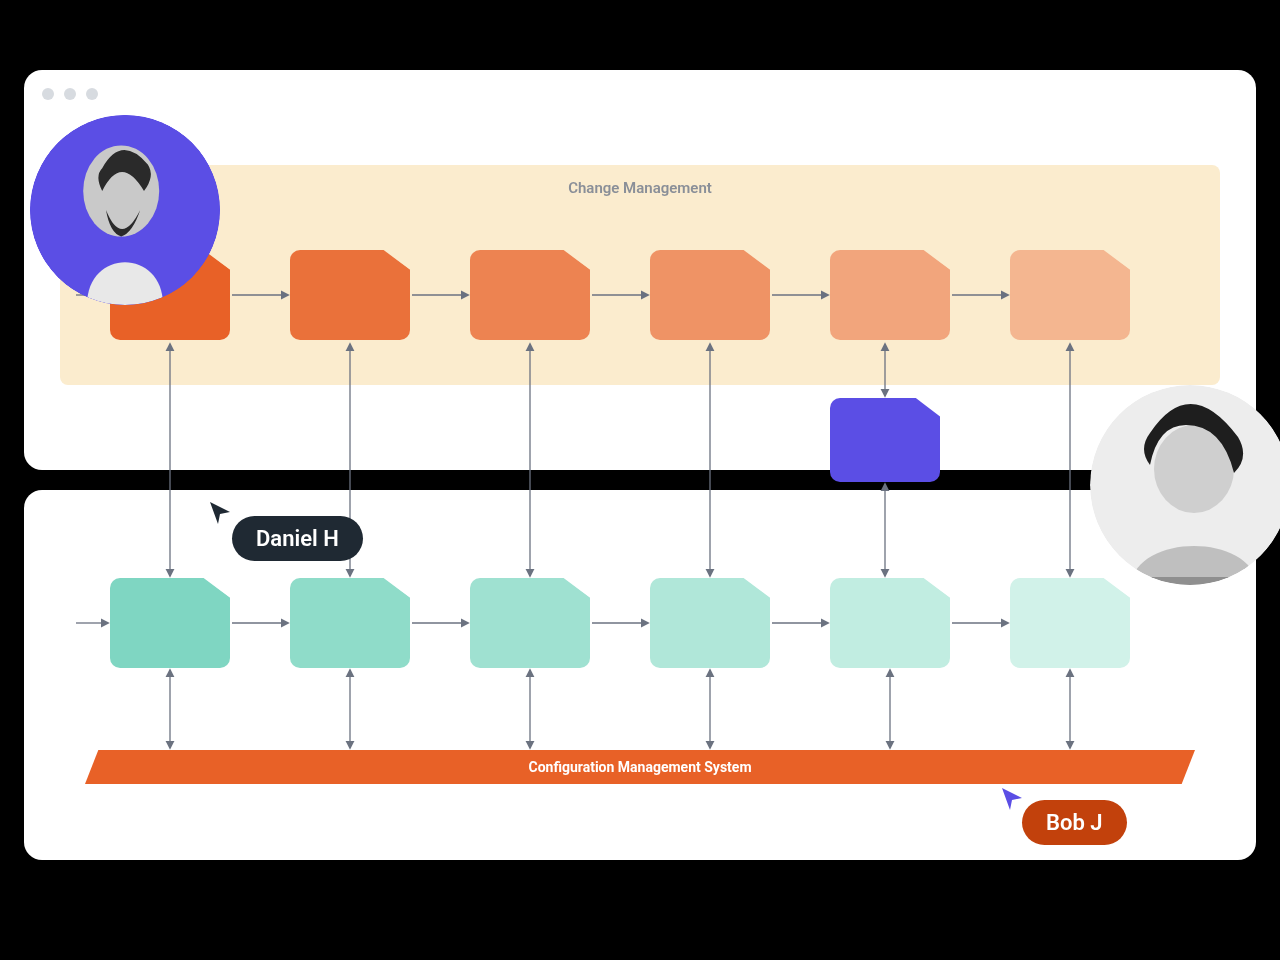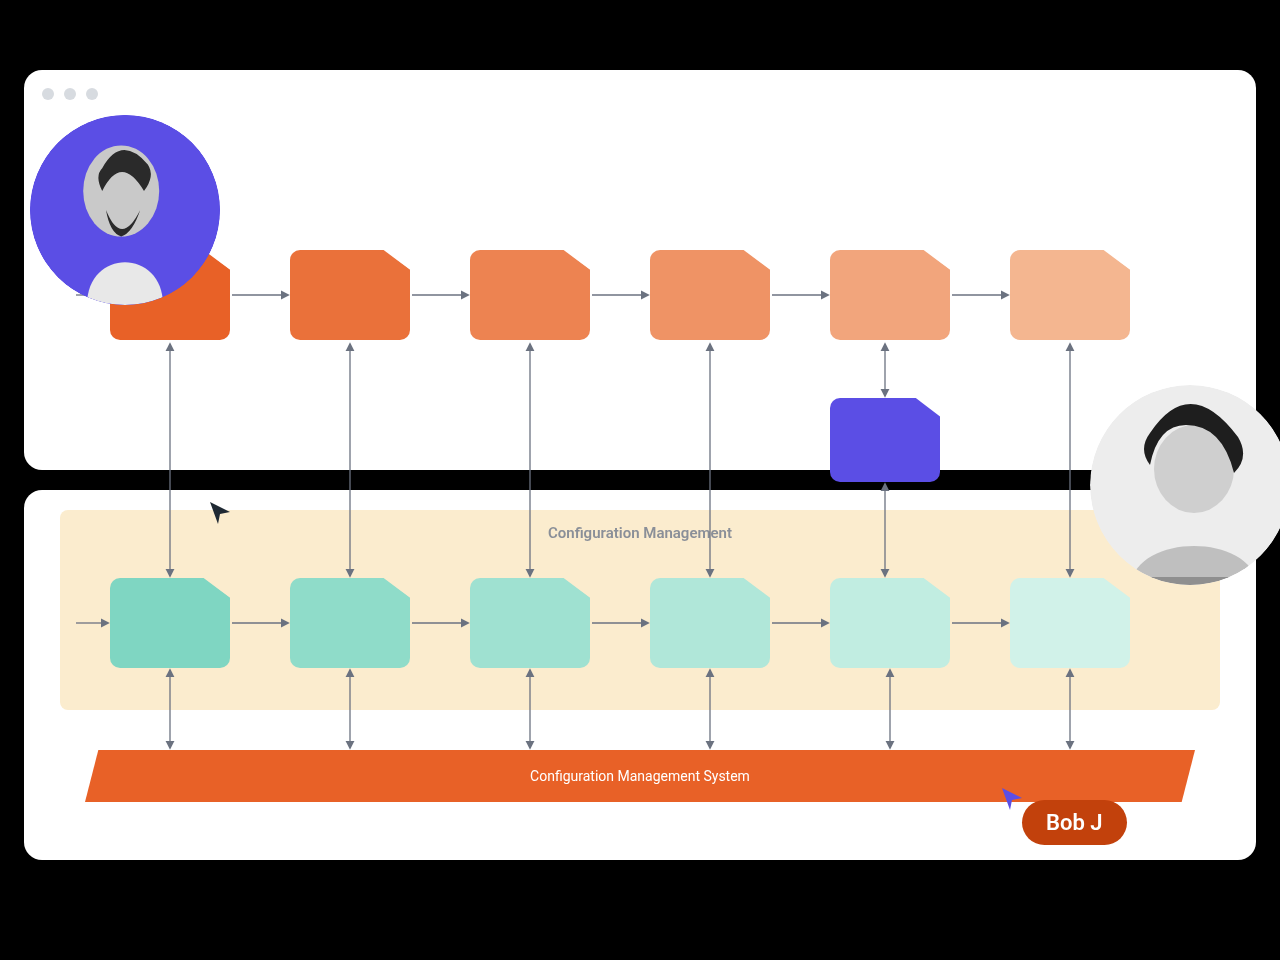--- a/index.html
+++ b/index.html
@@ -26,21 +26,21 @@
   .node.tab{clip-path:polygon(0 0,78% 0,100% 22%,100% 100%,0 100%)}
 
   
   .o1{background:#e86127}.o2{background:#ea713a}.o3{background:#ed8351}.o4{background:#ef9365}.o5{background:#f2a57c}.o6{background:#f4b690}
   
   .t1{background:#7fd6c2}.t2{background:#8fdcc9}.t3{background:#9fe1d1}.t4{background:#b0e7d9}.t5{background:#c1ede1}.t6{background:#d1f2e9}
   
   .violet{background:#5b4ee5}
 
   
-  .sysbar{position:absolute;left:85px;right:85px;top:750px;height:52px;background:#e86127;color:#fff;font-weight:400;font-size:14px;display:flex;align-items:center;justify-content:center;clip-path:polygon(1.2% 0,100% 0,98.8% 100%,0 100%)}
+  .sysbar{position:absolute;left:85px;right:85px;top:750px;height:34px;background:#e86127;color:#fff;font-weight:700;font-size:14px;display:flex;align-items:center;justify-content:center;clip-path:polygon(1.2% 0,100% 0,98.8% 100%,0 100%)}
 
   
   svg.overlay{position:absolute;left:0;top:0;width:1280px;height:960px;pointer-events:none}
   .arrow{stroke:#6b7280;stroke-width:1.3;fill:none;marker-end:url(#ah);marker-start:url(#ah2)}
   .arrowR{stroke:#6b7280;stroke-width:1.3;fill:none;marker-end:url(#ah)}
 
   
   .tag{position:absolute;border-radius:999px;padding:10px 24px;font-weight:600;font-size:22px;white-space:nowrap;display:flex;align-items:center}
   .tag.dark{background:#1f2933;color:#fff}
   .tag.blue{background:#c2410c;color:#fff}
@@ -62,24 +62,24 @@
 
   <div class="card top">
     <div class="dots">
       <div class="dot"></div>
       <div class="dot"></div>
       <div class="dot"></div>
     </div>
   </div>
   <div class="card bot"></div>
 
+  <div class="band change">
+    <div class="title">Change Management</div>
+  </div>
 
-  <div class="band config">
-    <div class="title">Configuration Management</div>
-  </div>
 
   <div class="sysbar">
     <span>Configuration Management System</span>
   </div>
 
   <div class="node tab o1" style="left:110px;top:250px"></div>
   <div class="node tab o2" style="left:290px;top:250px"></div>
   <div class="node tab o3" style="left:470px;top:250px"></div>
   <div class="node tab o4" style="left:650px;top:250px"></div>
   <div class="node tab o5" style="left:830px;top:250px"></div>
@@ -169,20 +169,23 @@
         <path d="M30 24 Q50 -6 74 26 Q80 36 72 44 Q66 20 48 20 Q34 20 30 40 Q24 32 30 24" fill="#1e1e1e"></path>
       </g>
     </svg>
   </div>
 
   <div class="cursor" style="left:208px;top:500px">
     <svg width="26" height="26">
         <path d="M2 2 L22 12 L12 14 L10 24 Z" fill="#1f2933"></path>
       </svg>
   </div>
+  <div class="tag dark" style="left:232px;top:516px">
+    <span>Daniel H</span>
+  </div>
 
   <div class="cursor" style="left:1000px;top:786px">
     <svg width="26" height="26">
         <path d="M2 2 L22 12 L12 14 L10 24 Z" fill="#5b4ee5"></path>
       </svg>
   </div>
   <div class="tag blue" style="left:1022px;top:800px">
     <span>Bob J</span>
   </div>
 

